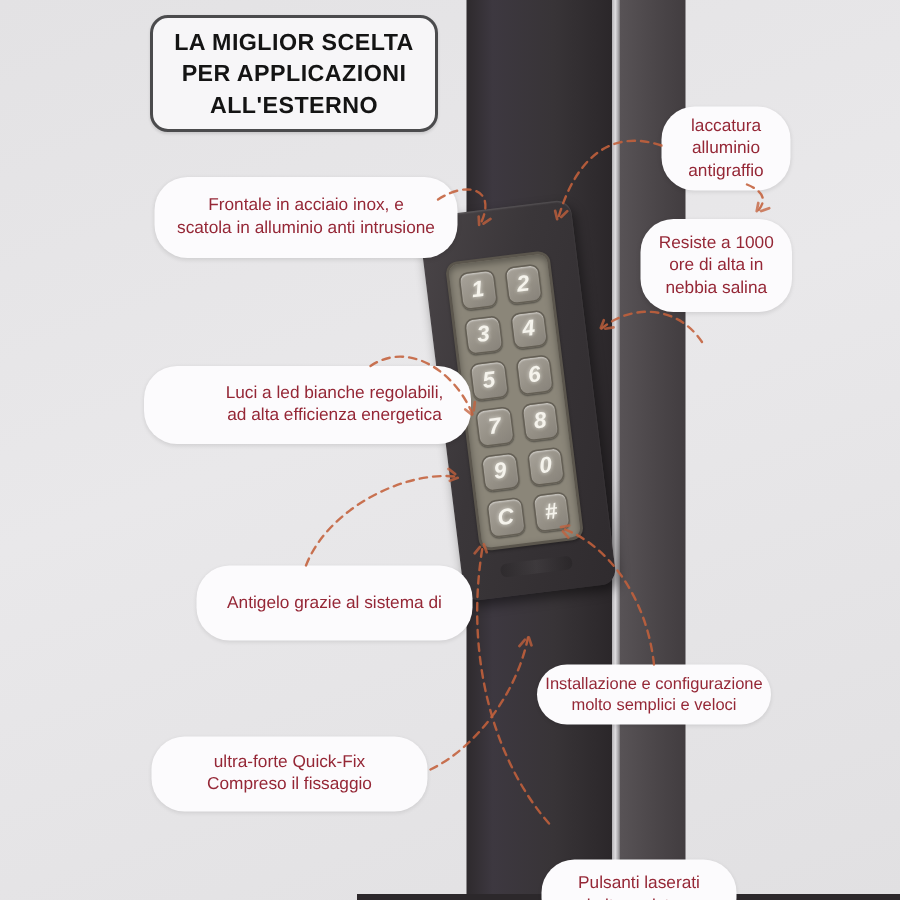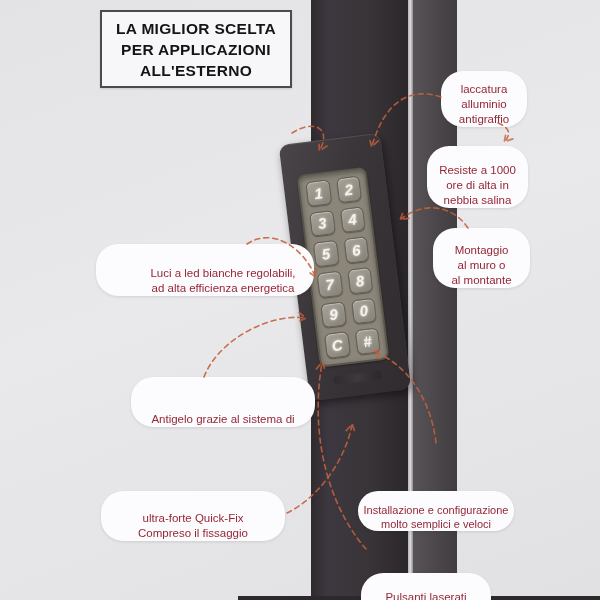--- a/index.html
+++ b/index.html
@@ -52,46 +52,46 @@
     user-select:none;
   }
   .keypad-embossing{
     position:absolute;left:26px;top:236px;width:48px;height:9px;border-radius:4px;
     background:linear-gradient(90deg,rgba(0,0,0,.25),rgba(255,255,255,.07),rgba(0,0,0,.25));
     opacity:.6;
   }
   
   .title-box{
     position:absolute;left:100px;top:10px;width:188px;height:74px;z-index:4;
-    background:#f7f6f8;border:2px solid #4b4b4d;border-radius:0;
+    background:#f7f6f8;border:2px solid #4b4b4d;border-radius:12px;
     display:flex;flex-direction:column;align-items:center;justify-content:center;
     box-shadow:0 1px 2px rgba(0,0,0,.12);
   }
   .title-box span{
     display:block;font-size:15.5px;font-weight:bold;color:#141414;
     line-height:21px;letter-spacing:.3px;white-space:nowrap;
   }
   
   .bubble{
     position:absolute;z-index:3;background:#fcfbfd;border-radius:22px;
-    display:flex;flex-direction:column;align-items:center;justify-content:flex-end;
+    display:flex;flex-direction:column;align-items:center;justify-content:center;
     box-shadow:0 1px 3px rgba(0,0,0,.10);
   }
   .bubble span{
     display:block;color:#952736;font-size:11.5px;line-height:15px;
     white-space:nowrap;text-align:center;
   }
   .b-frontale{left:103px;top:118px;width:202px;height:54px;}
   .b-luci{left:96px;top:244px;width:182px;height:52px;padding-left:36px;}
   .b-antigelo{left:131px;top:377px;width:184px;height:50px;}
   .b-compreso{left:101px;top:491px;width:184px;height:50px;}
   .b-laccatura{left:441px;top:71px;width:86px;height:56px;}
   .b-resiste{left:427px;top:146px;width:101px;height:62px;}
   .b-montaggio{left:433px;top:228px;width:97px;height:60px;}
-  .b-installazione{left:358px;top:443px;width:156px;height:40px;margin-top:48px;}
+  .b-installazione{left:358px;top:443px;width:156px;height:40px;}
   .b-installazione span{font-size:11px;line-height:14px;}
   .b-pulsanti{left:361px;top:573px;width:130px;height:47px;}
   
   .arrows{position:absolute;left:0;top:0;z-index:5;pointer-events:none;}
   .arrows path{fill:none;stroke:#c4613c;stroke-width:1.6;stroke-dasharray:5 4;
     stroke-linecap:round;opacity:.88;}
 </style>
 </head>
 <body>
 
@@ -120,45 +120,44 @@
     </div>
     <div class="keypad-embossing"></div>
   </div>
 
   <div class="title-box">
     <span>LA MIGLIOR SCELTA</span>
     <span>PER APPLICAZIONI</span>
     <span>ALL'ESTERNO</span>
   </div>
 
+  <div class="bubble b-frontale">
+    <span>Frontale in acciaio inox, e</span>
+    <span>scatola in alluminio anti intrusione</span>
+  </div>
   <div class="bubble b-luci">
     <span>Luci a led bianche regolabili,</span>
     <span>ad alta efficienza energetica</span>
   </div>
   <div class="bubble b-antigelo">
     <span>Antigelo grazie al sistema di</span>
   </div>
   <div class="bubble b-compreso">
     <span>ultra-forte Quick-Fix</span>
     <span>Compreso il fissaggio</span>
   </div>
   <div class="bubble b-laccatura">
     <span>laccatura</span>
     <span>alluminio</span>
     <span>antigraffio</span>
   </div>
   <div class="bubble b-resiste">
     <span>Resiste a 1000</span>
     <span>ore di alta in</span>
     <span>nebbia salina</span>
-  </div>
-  <div class="bubble b-montaggio">
-    <span>Montaggio</span>
-    <span>al muro o</span>
-    <span>al montante</span>
   </div>
   <div class="bubble b-installazione">
     <span>Installazione e configurazione</span>
     <span>molto semplici e veloci</span>
   </div>
   <div class="bubble b-pulsanti">
     <span>Pulsanti laserati</span>
     <span>ad alta resistenza</span>
   </div>
 

